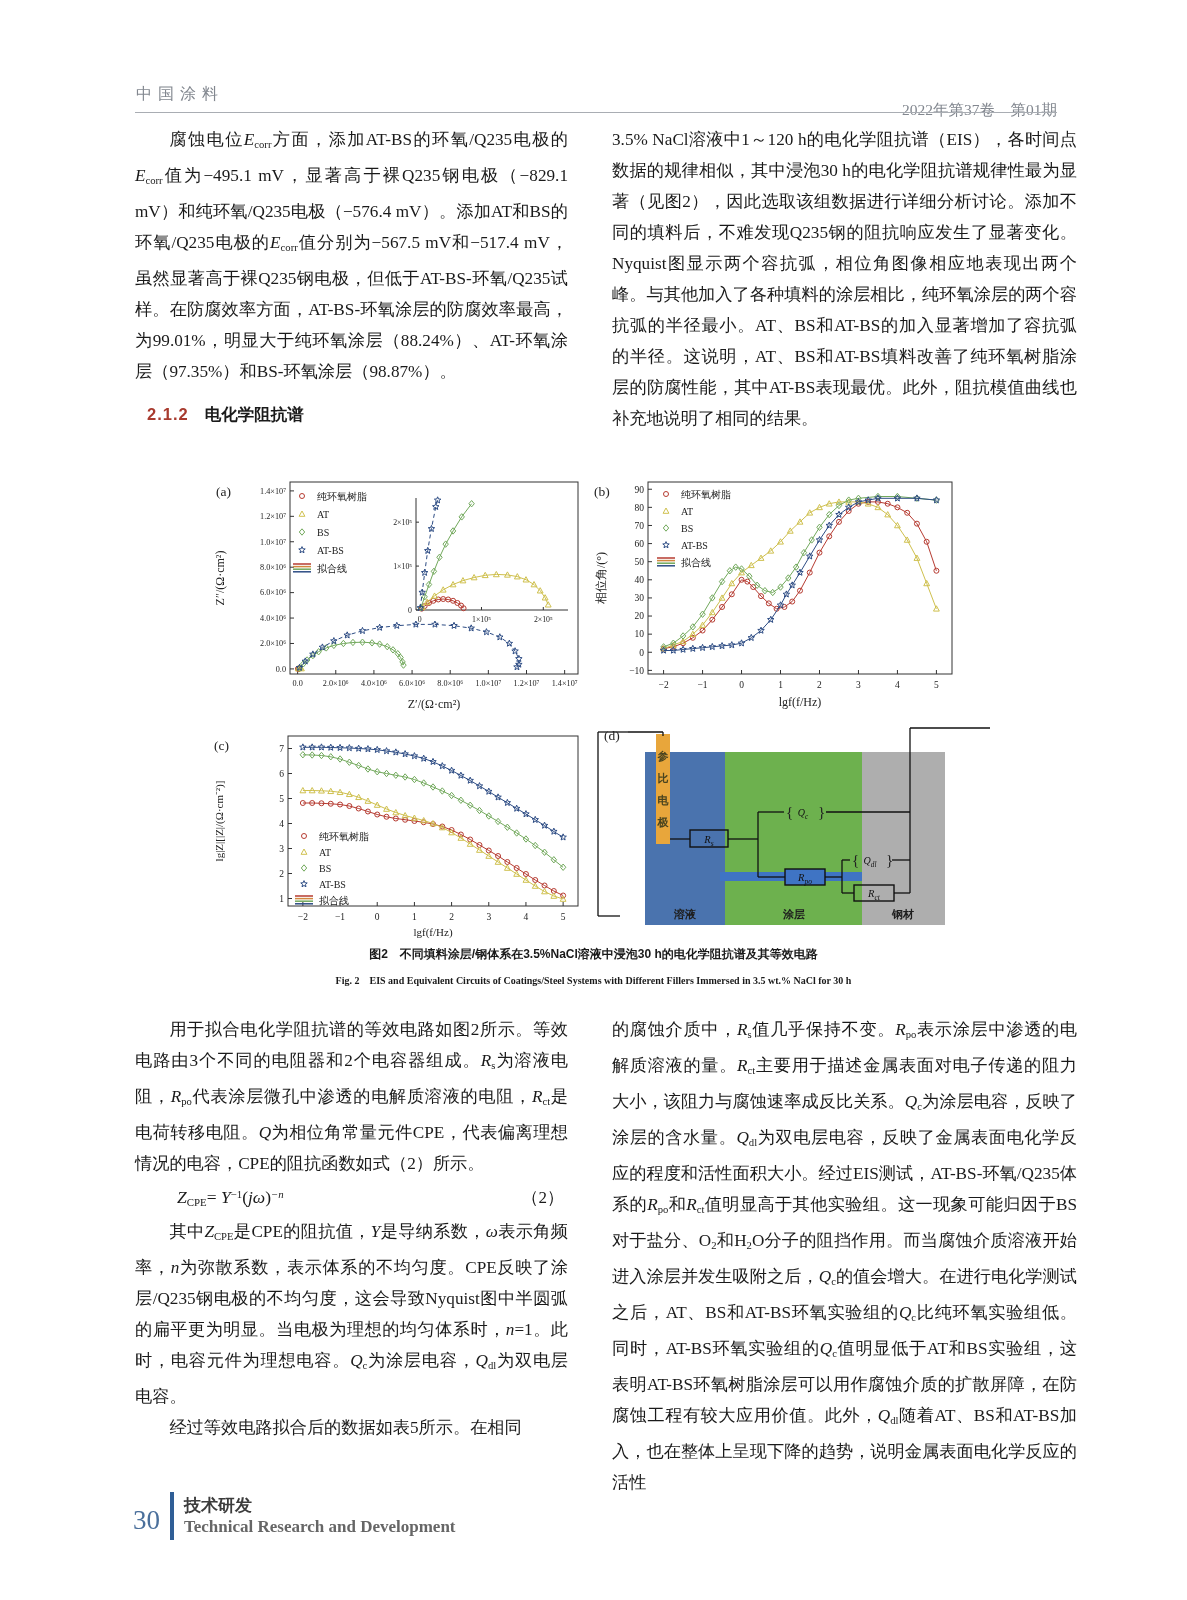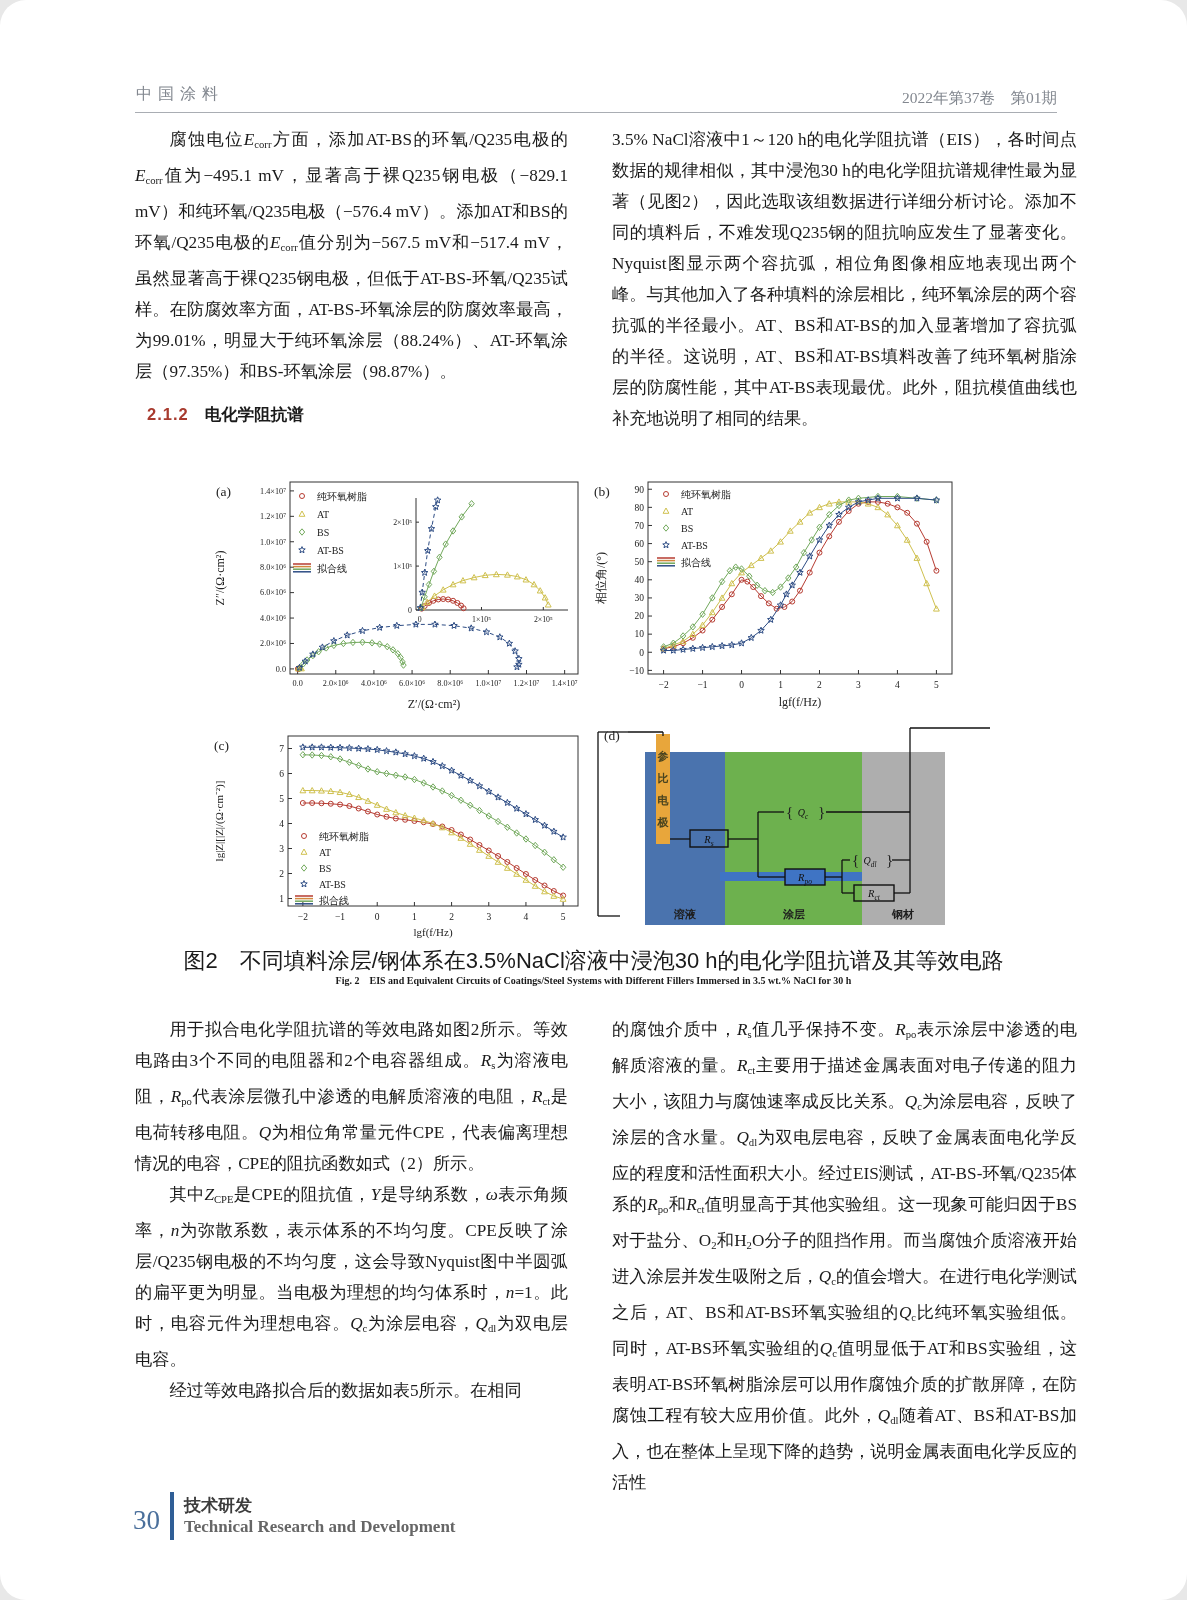--- a/index.html
+++ b/index.html
@@ -1,38 +1,38 @@
 <!DOCTYPE html>
 <html><head>
 <meta charset="utf-8">
 <style>
   html,body{margin:0;padding:0;background:#e8e8e8;}
   .page{position:relative;width:1187px;height:1600px;margin:0 auto;background:#ffffff;
-        font-family:"Liberation Serif",serif;color:#1a1a1a;overflow:hidden;border-radius:26px;}
+        font-family:"Liberation Serif",serif;color:#1a1a1a;overflow:hidden;}
   
   .hdr-left{position:absolute;left:136px;top:84px;font-size:16px;color:#82878f;letter-spacing:6px;}
-  .hdr-right{position:absolute;right:130px;top:88px;font-size:15.5px;color:#82878f;}
+  .hdr-right{position:absolute;right:130px;top:100px;font-size:15.5px;color:#82878f;}
   .hdr-rule{position:absolute;left:135px;right:130px;top:112px;height:1px;background:#a9adb3;}
   
   .col{position:absolute;width:433px;}
   .colR{width:465px;margin-left:20px;}
   .para{font-size:17.2px;line-height:31px;text-align:justify;margin:0;}
   .indent{text-indent:2em;}
   .seg-sub{font-size:0.62em;vertical-align:-0.28em;}
   .seg-sup{font-size:0.62em;vertical-align:0.5em;}
   .seg-i{font-style:italic;}
   .seg-isup{font-size:0.62em;vertical-align:0.5em;font-style:italic;}
   .sec-head{font-family:"Liberation Sans",sans-serif;font-size:16.5px;font-weight:bold;
             line-height:31px;margin:12px;color:#1a1a1a;}
   .sec-num{color:#a83a2e;margin-right:16px;letter-spacing:1px;}
   
   #figure{position:absolute;left:190px;top:468px;width:800px;height:482px;}
   #figure svg{position:absolute;}
   .cap{position:absolute;left:0;right:0;text-align:center;margin:0;}
-  .cap-zh{top:946px;font-family:"Liberation Sans",sans-serif;font-weight:normal;font-size:22px;}
+  .cap-zh{top:946px;font-family:"Liberation Sans",sans-serif;font-weight:bold;font-size:12px;}
   .cap-en{top:974px;font-family:"Liberation Serif",serif;font-weight:bold;font-size:10px;}
   
   .eqrow{display:flex;justify-content:space-between;align-items:center;
          padding:7px 4px 7px 42px;font-size:17.5px;}
   .eq-num{font-size:17px;}
   
   .footer{position:absolute;left:133px;top:1492px;display:flex;align-items:center;}
   .pg-num{font-size:27px;color:#4a6f9b;margin-right:10px;margin-top:8px;}
   .ft-bar{width:4px;height:48px;background:#2f5e96;margin-right:10px;}
   .ft-sec{font-family:"Liberation Sans",sans-serif;font-weight:bold;font-size:17px;color:#3c3c3c;line-height:22px;}
@@ -610,20 +610,24 @@
         <text x="313" y="198" font-size="11" fill="#1e1e1e" font-family="&quot;Liberation Sans&quot;,sans-serif" text-anchor="middle" font-weight="bold">钢材</text>
         <text x="14" y="20" font-size="13.5" fill="#222" font-family="&quot;Liberation Serif&quot;,serif">(d)</text>
       </svg>
   </div>
 
   <p class="cap cap-zh">图2　不同填料涂层/钢体系在3.5%NaCl溶液中浸泡30 h的电化学阻抗谱及其等效电路</p>
   <p class="cap cap-en">Fig. 2　EIS and Equivalent Circuits of Coatings/Steel Systems with Different Fillers Immersed in 3.5 wt.% NaCl for 30 h</p>
 
   <div class="col" style="left:135px;top:1014px;">
     <p class="para indent"><span>用于拟合电化学阻抗谱的等效电路如图2所示。等效电路由3个不同的电阻器和2个电容器组成。</span><span class="seg-i">R</span><span class="seg-sub">s</span><span>为溶液电阻，</span><span class="seg-i">R</span><span class="seg-sub">po</span><span>代表涂层微孔中渗透的电解质溶液的电阻，</span><span class="seg-i">R</span><span class="seg-sub">ct</span><span>是电荷转移电阻。</span><span class="seg-i">Q</span><span>为相位角常量元件CPE，代表偏离理想情况的电容，CPE的阻抗函数如式（2）所示。</span></p>
+    <div class="eqrow">
+      <span><span class="seg-i">Z</span><span class="seg-sub">CPE</span><span>=  </span><span class="seg-i">Y</span><span class="seg-sup">−1</span><span>(</span><span class="seg-i">jω</span><span>)</span><span class="seg-isup">−n</span></span>
+      <span class="eq-num">（2）</span>
+    </div>
     <p class="para indent"><span>其中</span><span class="seg-i">Z</span><span class="seg-sub">CPE</span><span>是CPE的阻抗值，</span><span class="seg-i">Y</span><span>是导纳系数，</span><span class="seg-i">ω</span><span>表示角频率，</span><span class="seg-i">n</span><span>为弥散系数，表示体系的不均匀度。CPE反映了涂层/Q235钢电极的不均匀度，这会导致Nyquist图中半圆弧的扁平更为明显。当电极为理想的均匀体系时，</span><span class="seg-i">n</span><span>=1。此时，电容元件为理想电容。</span><span class="seg-i">Q</span><span class="seg-sub">c</span><span>为涂层电容，</span><span class="seg-i">Q</span><span class="seg-sub">dl</span><span>为双电层电容。</span></p>
     <p class="para indent"><span>经过等效电路拟合后的数据如表5所示。在相同</span></p>
   </div>
 
   <div class="col colR" style="left:592px;top:1014px;">
     <p class="para"><span>的腐蚀介质中，</span><span class="seg-i">R</span><span class="seg-sub">s</span><span>值几乎保持不变。</span><span class="seg-i">R</span><span class="seg-sub">po</span><span>表示涂层中渗透的电解质溶液的量。</span><span class="seg-i">R</span><span class="seg-sub">ct</span><span>主要用于描述金属表面对电子传递的阻力大小，该阻力与腐蚀速率成反比关系。</span><span class="seg-i">Q</span><span class="seg-sub">c</span><span>为涂层电容，反映了涂层的含水量。</span><span class="seg-i">Q</span><span class="seg-sub">dl</span><span>为双电层电容，反映了金属表面电化学反应的程度和活性面积大小。经过EIS测试，AT-BS-环氧/Q235体系的</span><span class="seg-i">R</span><span class="seg-sub">po</span><span>和</span><span class="seg-i">R</span><span class="seg-sub">ct</span><span>值明显高于其他实验组。这一现象可能归因于BS对于盐分、O</span><span class="seg-sub">2</span><span>和H</span><span class="seg-sub">2</span><span>O分子的阻挡作用。而当腐蚀介质溶液开始进入涂层并发生吸附之后，</span><span class="seg-i">Q</span><span class="seg-sub">c</span><span>的值会增大。在进行电化学测试之后，AT、BS和AT-BS环氧实验组的</span><span class="seg-i">Q</span><span class="seg-sub">c</span><span>比纯环氧实验组低。同时，AT-BS环氧实验组的</span><span class="seg-i">Q</span><span class="seg-sub">c</span><span>值明显低于AT和BS实验组，这表明AT-BS环氧树脂涂层可以用作腐蚀介质的扩散屏障，在防腐蚀工程有较大应用价值。此外，</span><span class="seg-i">Q</span><span class="seg-sub">dl</span><span>随着AT、BS和AT-BS加入，也在整体上呈现下降的趋势，说明金属表面电化学反应的活性</span></p>
   </div>
 
   <div class="footer">
     <div class="pg-num">30</div>

